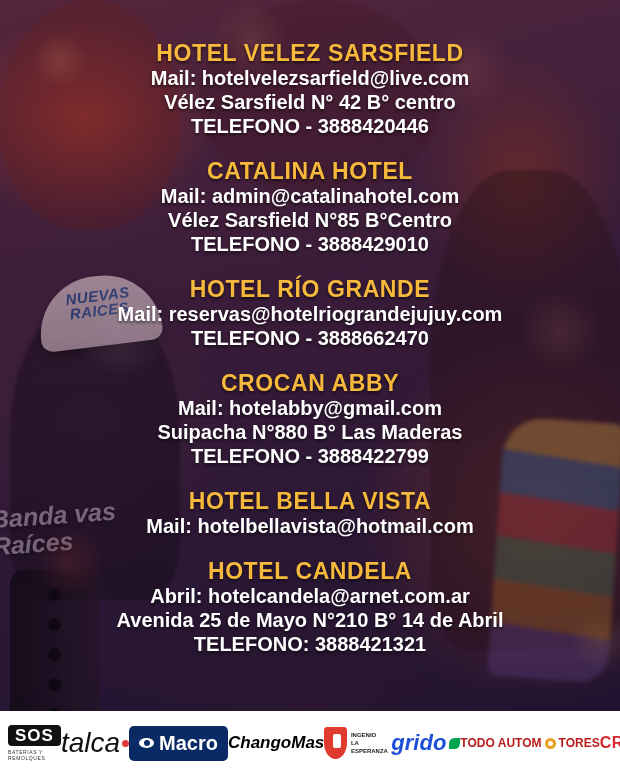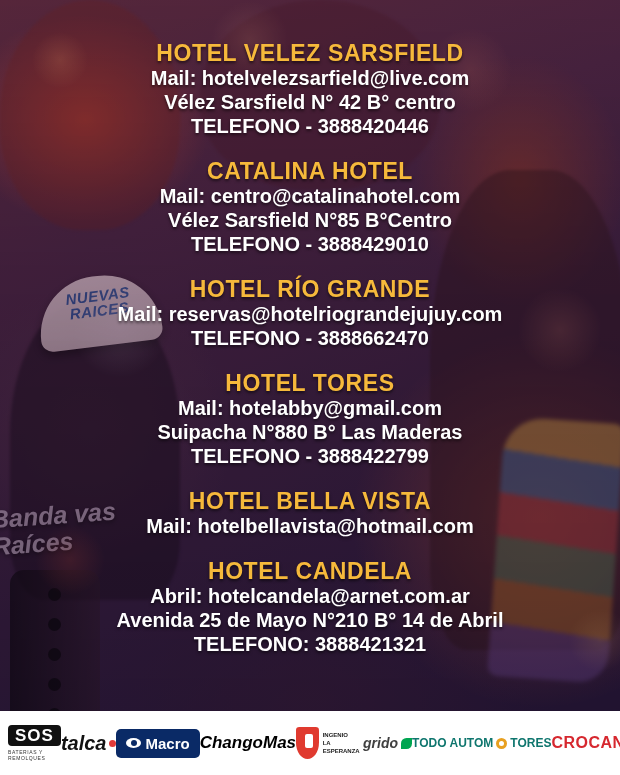--- a/index.html
+++ b/index.html
@@ -127,26 +127,26 @@
   }
   .sp { display: flex; align-items: center; justify-content: center; height: 46px; }
 
   .sp-sos { flex-direction: column; color: #1b1b1b; }
   .sp-sos .b {
     background: #111; color: #fff; font-weight: bold; font-size: 17px;
     padding: 2px 7px; border-radius: 4px; letter-spacing: 1px; line-height: 17px;
   }
   .sp-sos .s { font-size: 5px; letter-spacing: 0.6px; margin-top: 3px; color: #333; }
 
-  .sp-talca .b { color: #111; font-size: 20px; font-weight: bold; font-style: italic; }
+  .sp-talca .b { color: #111; font-size: 28px; font-weight: normal; font-style: italic; }
   .sp-talca .dot { display:inline-block; width:7px; height:7px; border-radius:50%; background:#e03a3a; margin-left:2px; }
 
   .sp-macro {
     background: #0a2a66; color: #fff; border-radius: 5px;
-    padding: 6px 10px; font-size: 15px; font-weight: bold;
+    padding: 6px 10px; font-size: 20px; font-weight: bold;
     display: flex; align-items: center; gap: 5px;
   }
   .sp-macro .eye {
     width: 15px; height: 10px; border-radius: 50%;
     background: #fff; position: relative;
   }
   .sp-macro .eye::after {
     content:""; position:absolute; left:5px; top:2px; width:6px; height:6px;
     border-radius:50%; background:#0a2a66;
   }
@@ -160,25 +160,25 @@
     border-radius: 4px 4px 14px 14px / 4px 4px 20px 20px;
     position: relative;
   }
   .sp-ing .shield::after{
     content:""; position:absolute; left:9px; top:7px; width:8px; height:14px;
     background:#fff; border-radius:2px;
   }
   .sp-ing .t { font-size: 6px; font-weight: bold; color: #222; line-height: 8px; text-align: left; }
 
   .sp-grido { display:flex; align-items:center; gap:3px; }
-  .sp-grido .b { font-size: 14px; font-weight: bold; color: #404040; font-style: italic; }
+  .sp-grido .b { font-size: 22px; font-weight: bold; color: #1d4ed8; font-style: italic; }
   .sp-grido .leaf { width: 11px; height: 11px; border-radius: 50% 0 50% 0; background: #00a551; }
 
   .sp-todo { display:flex; align-items:center; gap:3px; }
-  .sp-todo .b { font-size: 12px; font-weight: bold; color: #0f766e; }
+  .sp-todo .b { font-size: 12px; font-weight: bold; color: #b91c1c; }
   .sp-todo .ring { width: 11px; height: 11px; border-radius: 50%; border: 3px solid #e8a020; }
 
   .sp-crocan { text-align: center; }
   .sp-crocan .b { font-size: 16px; font-weight: bold; color: #d6282f; letter-spacing: 0.5px; }
 </style>
 </head>
 <body>
 
 <div id="poster">
 
@@ -206,33 +206,33 @@
 
     <div class="hotel">
       <div class="hotel-name">HOTEL VELEZ SARSFIELD</div>
       <div class="line">Mail: hotelvelezsarfield@live.com</div>
       <div class="line">Vélez Sarsfield N° 42 B° centro</div>
       <div class="line">TELEFONO - 3888420446</div>
     </div>
 
     <div class="hotel">
       <div class="hotel-name">CATALINA HOTEL</div>
-      <div class="line">Mail: centro@catalinahotel.com</div>
+      <div class="line">Mail: admin@catalinahotel.com</div>
       <div class="line">Vélez Sarsfield N°85 B°Centro</div>
       <div class="line">TELEFONO - 3888429010</div>
     </div>
 
     <div class="hotel">
       <div class="hotel-name">HOTEL RÍO GRANDE</div>
       <div class="line">Mail: reservas@hotelriograndejujuy.com</div>
       <div class="line">TELEFONO - 3888662470</div>
     </div>
 
     <div class="hotel">
-      <div class="hotel-name">HOTEL TORES</div>
+      <div class="hotel-name">CROCAN ABBY</div>
       <div class="line">Mail: hotelabby@gmail.com</div>
       <div class="line">Suipacha N°880 B° Las Maderas</div>
       <div class="line">TELEFONO - 3888422799</div>
     </div>
 
     <div class="hotel">
       <div class="hotel-name">HOTEL BELLA VISTA</div>
       <div class="line">Mail: hotelbellavista@hotmail.com</div>
     </div>
 

